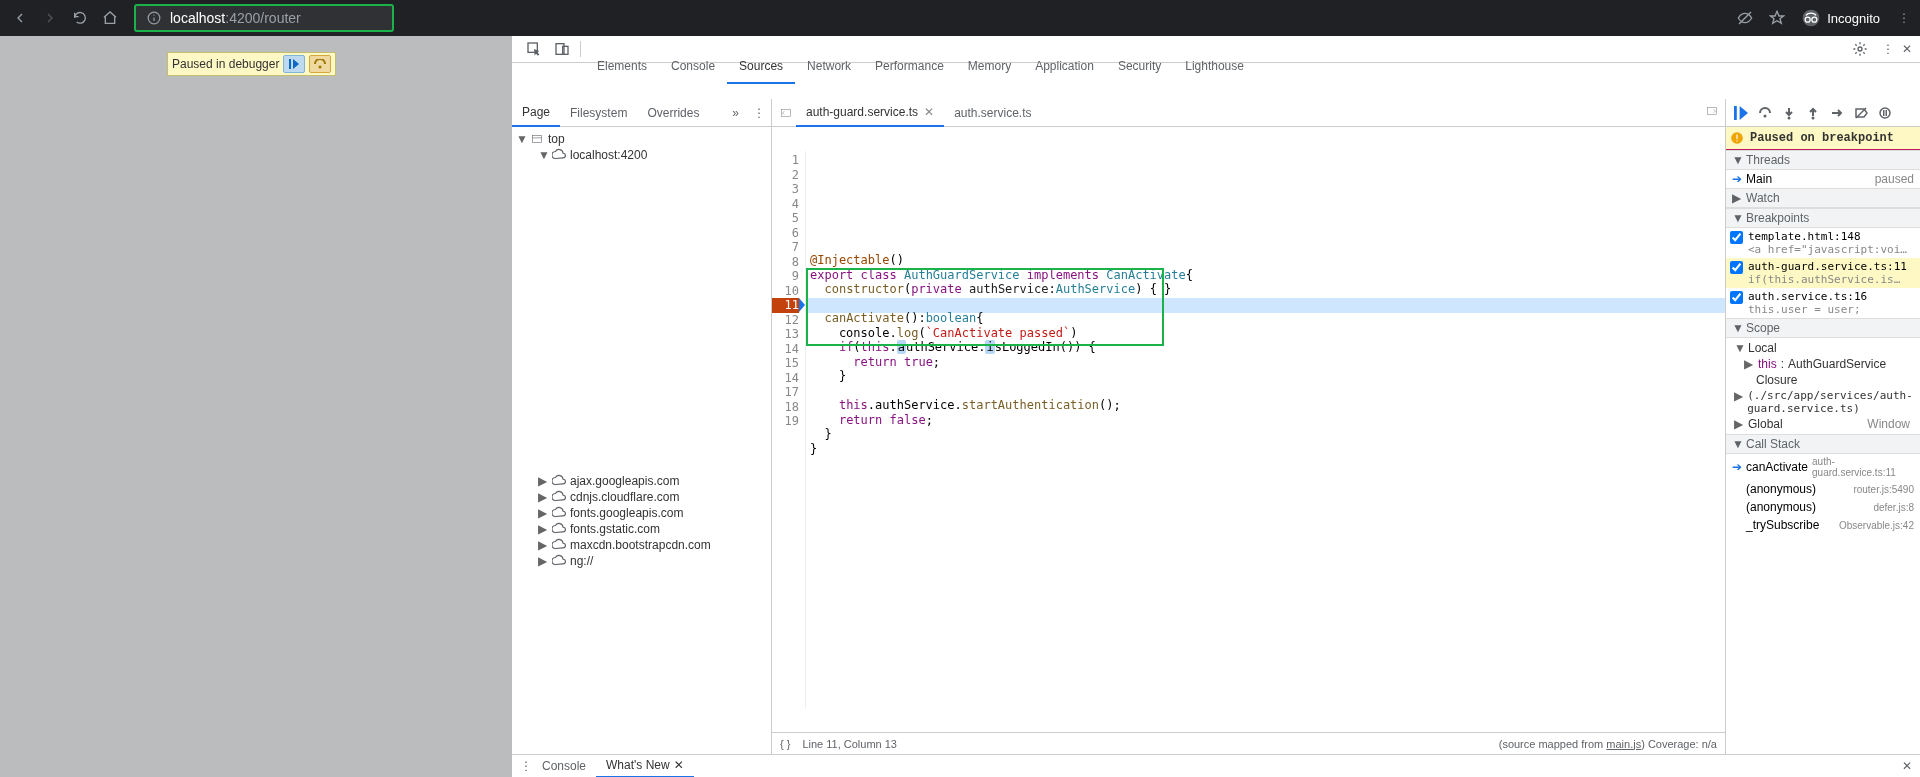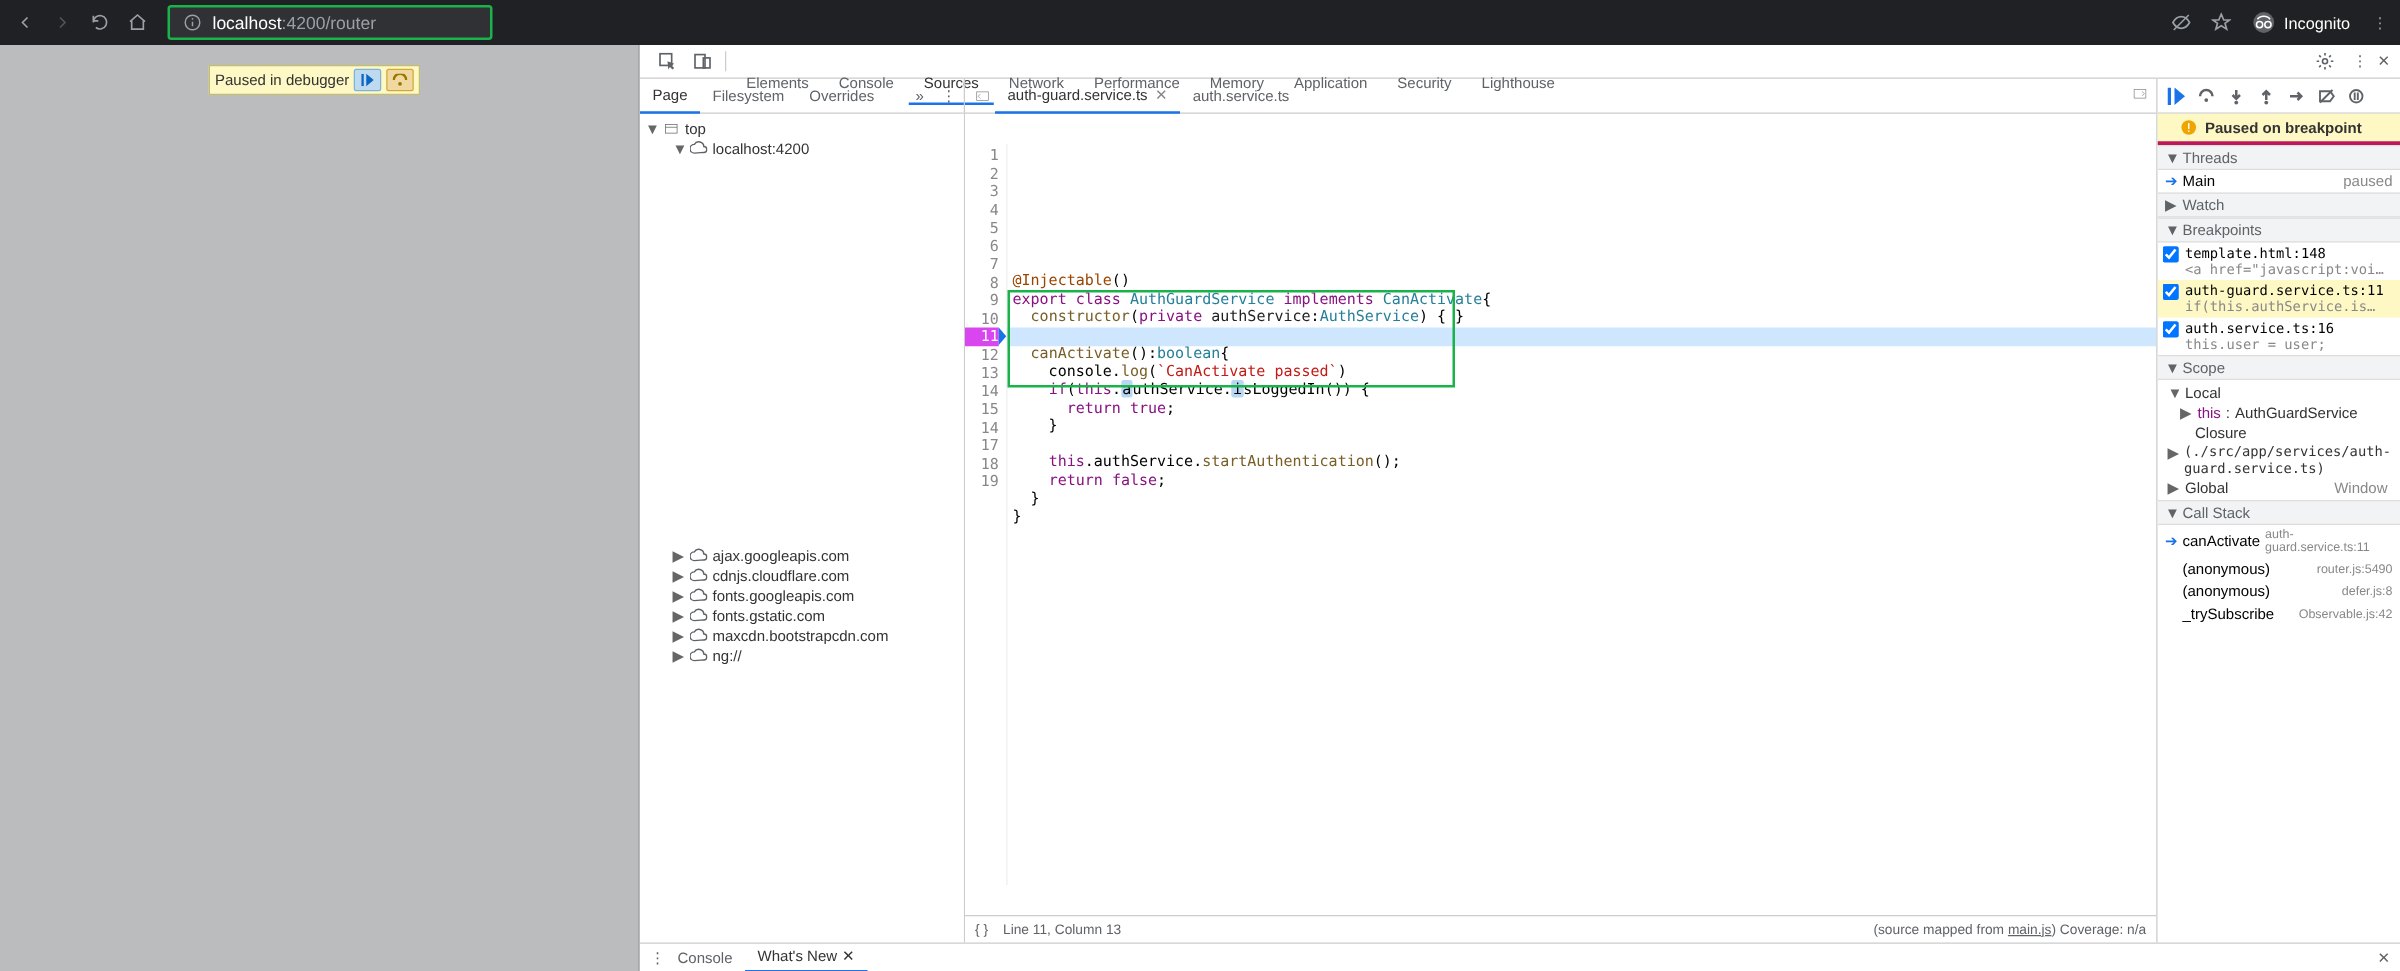--- a/index.html
+++ b/index.html
@@ -17,54 +17,54 @@
 .page-pane { width:511px; background:#babcbe; position:relative; }
 .paused-overlay { position:absolute; left:167px; top:16px; background:#fef8c4; border:1px solid #c6be6f; padding:2px 4px; display:flex; align-items:center; font-size:12px; color:#333; gap:4px;}
 .paused-overlay .btn { width:22px; height:18px; background:#bedaf0; border:1px solid #7fb3d9; display:flex; align-items:center; justify-content:center; font-size:11px; color:#0d66c2; border-radius:2px;}
 .paused-overlay .btn.step { background:#f0d9a1; border-color:#d4a73a; color:#9a7500;}
 .devtools { flex:1; background:#fff; display:flex; flex-direction:column; border-left:1px solid #bbb; }
 .dt-tabs { height:27px; border-bottom:1px solid #ccc; display:flex; align-items:center; padding-left:8px; gap:0; color:#5f6368; }
 .dt-tab { padding:16px 12px; height:27px; display:flex; align-items:center; cursor:pointer;margin-top:36px; }
 .dt-tab.active { color:#333; border-bottom:2px solid #1a73e8; }
 .dt-icon { width:16px; height:16px; margin:0 6px; fill:#5f6368; }
 .dt-tabs-right { margin-left:auto; display:flex; align-items:center; gap:8px; padding-right:8px; }
-.dt-body { flex:1; display:flex; min-height:0; }
+.dt-body { flex:1; display:flex; min-height:0;margin-top:36px; }
 .left-pane { width:260px; border-right:1px solid #ccc; display:flex; flex-direction:column; }
 .sub-tabs { height:28px; border-bottom:1px solid #ccc; display:flex; align-items:center; color:#5f6368; position:relative; }
 .sub-tab { padding:0 10px; height:28px; display:flex; align-items:center; cursor:pointer; }
 .sub-tab.active { color:#333; border-bottom:2px solid #1a73e8; }
 .sub-tabs .more { margin-left:auto; padding:0 8px; }
 .nav-tree { flex:1; overflow:auto; padding:4px 0; background:#fff; }
 .tree-item { display:flex; align-items:center; padding:1px 4px; gap:4px; color:#333; cursor:default;}
 .tree-item .caret { width:10px; color:#666;}
 .tree-item.child { padding-left:32px; font-style:normal; color:#333; }
 .source-pane { flex:1; display:flex; flex-direction:column; min-width:0;gap:24px; }
 .file-tabs { height:28px; border-bottom:1px solid #ccc; display:flex; align-items:center; padding-left:4px; color:#5f6368; }
 .file-tab { padding:0 10px; height:28px; display:flex; align-items:center; gap:6px; cursor:pointer;}
 .file-tab.active { color:#333; border-bottom:2px solid #1a73e8; }
 .file-tab .close { color:#888; }
 .file-tabs .nav-arrow { width:20px; display:flex; justify-content:center; color:#888;}
 .code-area { flex:1; display:flex; font-family:Consolas,monospace; font-size:12px; overflow:hidden; position:relative;}
 .gutter { width:34px; text-align:right; color:#888; padding:2px 6px 2px 0; background:#fff; border-right:1px solid #eee;}
 .gutter div { height:14.5px; line-height:14.5px;}
-.gutter .bp { background:#d946ef; color:#fff; position:relative; }
+.gutter .bp { background:#c2410c; color:#fff; position:relative; }
 .gutter .bp::after{content:"";position:absolute;right:-6px;top:0;border-top:7px solid transparent;border-bottom:7px solid transparent;border-left:6px solid #1a73e8;}
 .code-lines { flex:1; padding:2px 4px; white-space:pre; position:relative;}
 .code-lines div { height:14.5px; line-height:14.5px;}
 .line-hl { background:#cfe6ff; position:absolute; left:0; right:0; height:14.5px; z-index:0;}
 .code-txt { position:relative; z-index:1;}
 .kw { color:#881280;} .str{color:#c41a16;} .prop{color:#994500;} .id{color:#222;} .typ{color:#267f99;} .fn{color:#795e26;}
 .highlight-box { position:absolute; border:2px solid #19b34a; pointer-events:none; z-index:2;}
 .status-bar { height:22px; border-top:1px solid #ccc; display:flex; align-items:center; padding:0 8px; color:#5f6368; font-size:11px; gap:12px;}
 .status-bar .right { margin-left:auto; }
 .right-pane { width:195px; border-left:1px solid #ccc; display:flex; flex-direction:column; overflow:hidden;}
 .dbg-toolbar { height:28px; border-bottom:1px solid #ccc; display:flex; align-items:center; justify-content:flex-start; gap:6px; padding:0 6px;}
 .dbg-toolbar .dbg-btn { width:18px;height:18px; display:flex;align-items:center;justify-content:center;color:#5f6368;cursor:pointer;}
 .dbg-toolbar .dbg-btn.blue{color:#1a73e8;}
-.paused-banner { background:#fef8c4; padding:4px 18px; display:flex; align-items:center; gap:6px; color:#333; font-weight:bold; border-bottom:3px solid #be185d;}
+.paused-banner { background:#fef8c4; padding:4px 4px; display:flex; align-items:center; gap:6px; color:#333; font-weight:bold; border-bottom:1px solid #be185d;font-family:Liberation Mono, monospace;}
 .section-hdr { background:#f1f3f4; border-top:1px solid #ddd; border-bottom:1px solid #ddd; padding:2px 6px; color:#5f6368; display:flex; align-items:center; gap:4px;}
 .section-hdr .caret{width:10px;}
 .sec-body { padding:2px 4px; color:#333; }
 .thread-row{display:flex;align-items:center;padding:2px 6px;gap:4px;}
 .thread-row .arrow{color:#1a73e8;}
 .thread-row .state{margin-left:auto;color:#888;}
 .bp-item{padding:2px 6px 2px 22px;position:relative;font-family:Consolas,monospace;font-size:11px;}
 .bp-item input{position:absolute;left:4px;top:3px;}
 .bp-item.active{background:#fef8c4;}
 .bp-sub{color:#888;white-space:nowrap;overflow:hidden;text-overflow:ellipsis;}

